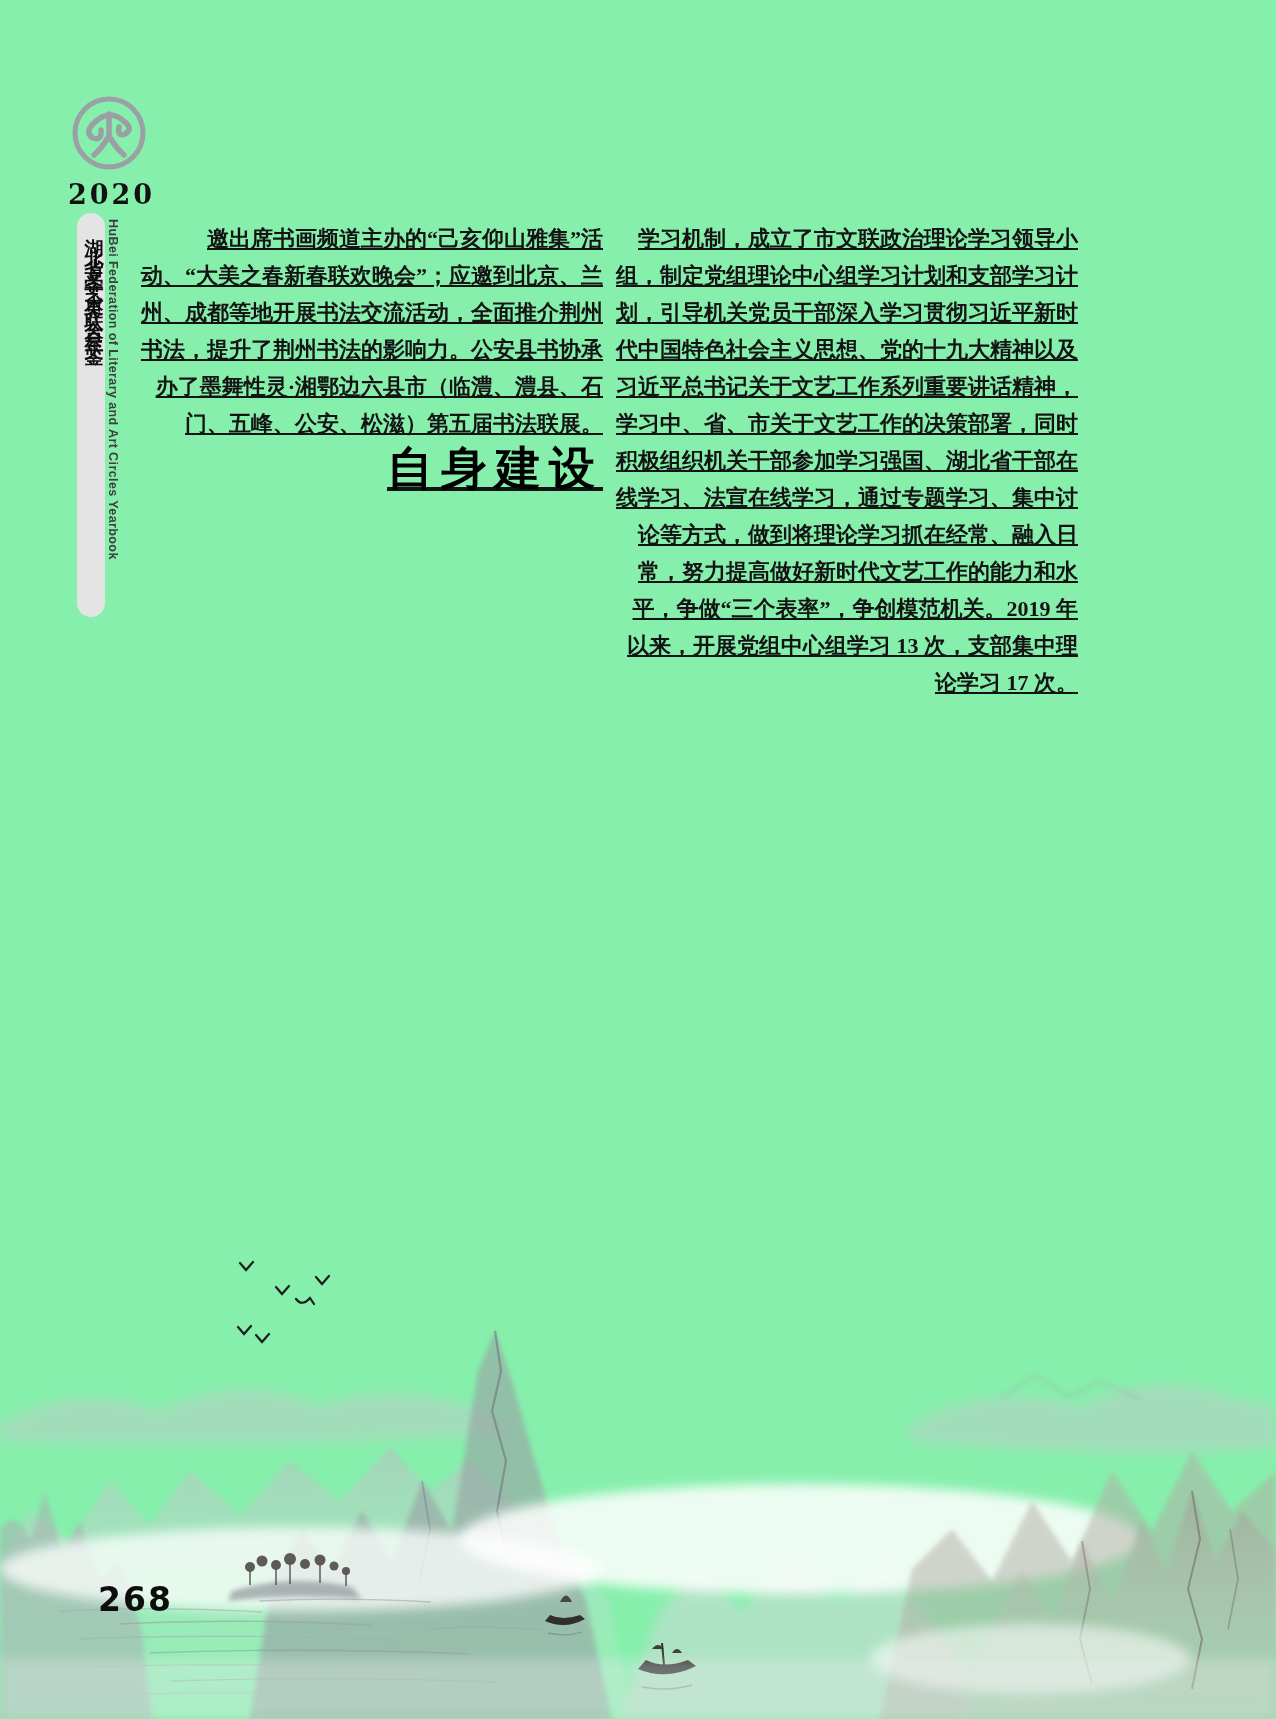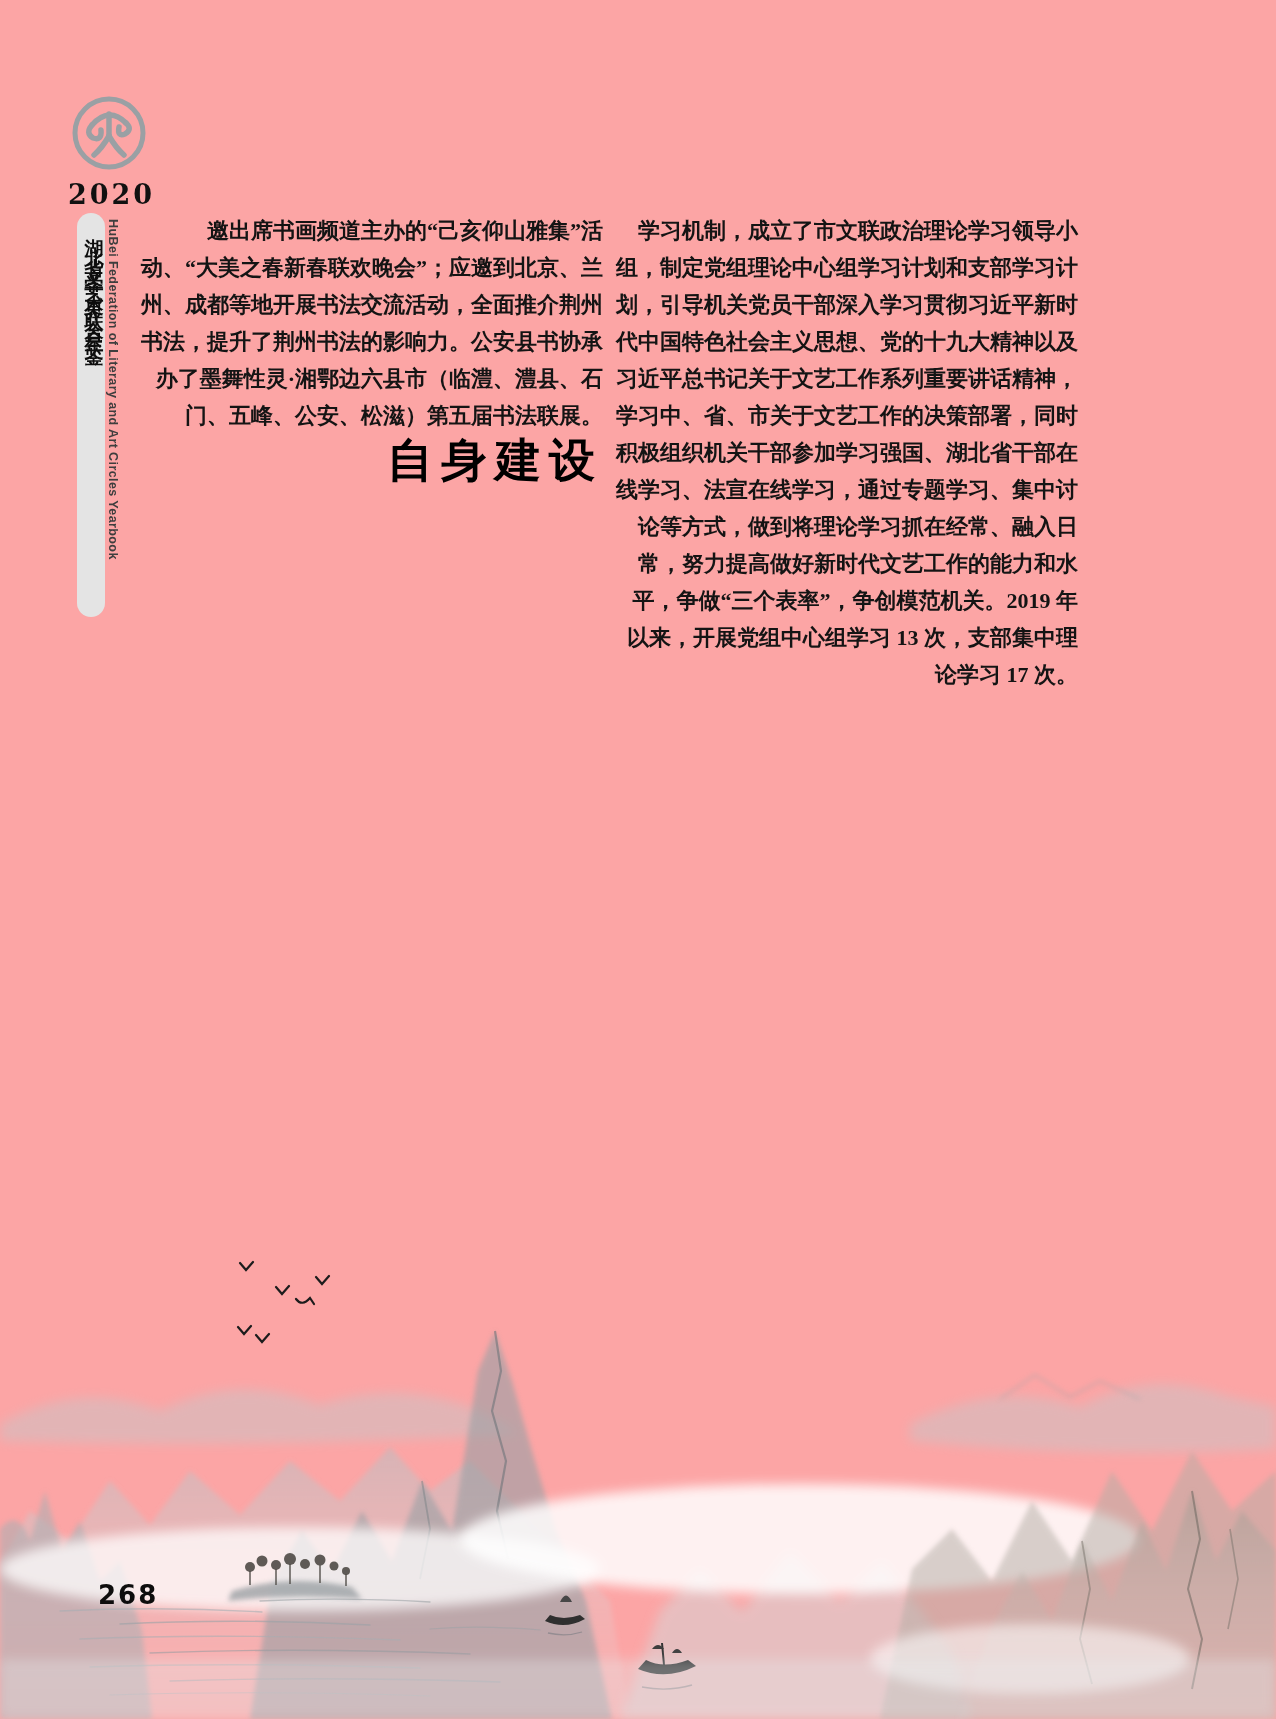--- a/index.html
+++ b/index.html
@@ -1,17 +1,17 @@
 <!DOCTYPE html>
 <html><head>
 <meta charset="utf-8">
 <style>
   html,body{margin:0;padding:0;background:#9a9a9a;}
   .page{
-    position:relative; width:1276px; height:1719px; background:#fca5a5;
+    position:relative; width:1276px; height:1719px; background:#86efac;
     overflow:hidden; font-family:"Liberation Serif", serif; color:#141414;
   }
   
   .logo-wrap{position:absolute; left:68px; top:94px; width:82px; text-align:center;}
   .year{
     margin-top:3px; font-family:"DejaVu Serif", serif; font-weight:700;
     font-size:27px; letter-spacing:3px; color:#111;
   }
   
   .side-pill{
@@ -24,39 +24,39 @@
     font-family:"Liberation Sans", sans-serif; font-weight:700;
     font-size:19px; letter-spacing:9px; color:#0d0d0d;
   }
   .side-en{
     position:absolute; left:106px; top:219px; height:460px;
     writing-mode:vertical-rl;
     font-family:"Liberation Sans", sans-serif; font-weight:700;
     font-size:12.5px; letter-spacing:0.4px; color:#3e3e3e;
   }
   
-  .col{position:absolute; top:212px; width:462px;
+  .col{position:absolute; top:220px; width:462px;
        font-size:22px; line-height:37px; font-weight:700;
-       text-align:justify; color:#141414;}
+       text-align:justify; color:#141414;text-decoration:underline;}
   .col-left{left:141px;}
   .col-right{left:616px;}
   .col p{margin:0;text-align:right;}
   .indent{text-indent:2em;}
   .section-heading{
     margin:106px 0 58px 0; text-align:center;
     font-family:"DejaVu Sans", sans-serif; font-weight:900;
     font-size:46px; line-height:52px; letter-spacing:8px; color:#000;
     text-indent:0;
   }
   
   .painting{position:absolute; left:0; top:1229px;}
   .page-number{
     position:absolute; left:98px; top:1580px;
     font-family:"DejaVu Sans", sans-serif; font-weight:900;
-    font-size:26px; letter-spacing:2px; color:#0d0d0d;
+    font-size:33px; letter-spacing:2px; color:#0d0d0d;
   }
 </style>
 </head>
 <body>
 
 <div class="page">
 
   <div class="logo-wrap">
     <svg width="78" height="78" viewBox="0 0 78 78">
       <circle cx="39" cy="39" r="34" fill="none" stroke="#9aa0a4" stroke-width="5"></circle>

